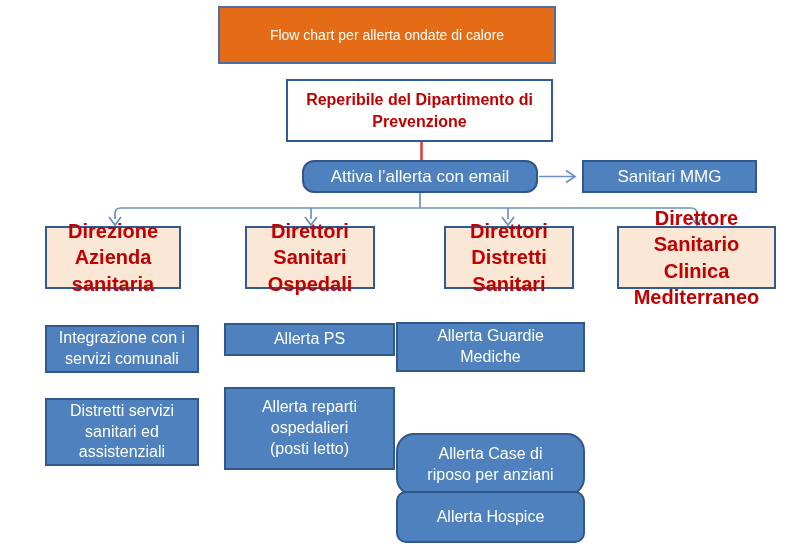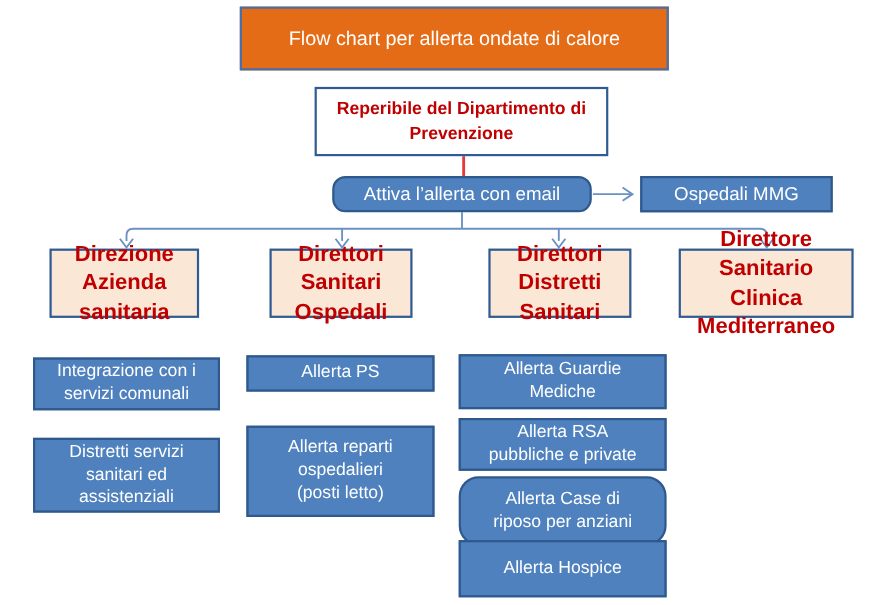--- a/index.html
+++ b/index.html
@@ -13,23 +13,23 @@
   .canvas{
     position:relative;width:800px;height:550px;background:#ffffff;
     font-family:"Liberation Sans",sans-serif;overflow:hidden;
   }
   .connectors{position:absolute;left:0;top:0;width:800px;height:550px;pointer-events:none;}
   .box{
     position:absolute;box-sizing:border-box;display:flex;align-items:center;justify-content:center;
     text-align:center;
   }
   .title-box{
-    left:218px;top:6px;width:390px;height:58px;
+    left:218px;top:6px;width:338px;height:58px;
     background:var(--orange);border:2px solid var(--orangeBorder);
-    color:var(--whiteText);font-size:18px;
+    color:var(--whiteText);font-size:14px;
   }
   .root-box{
     left:286px;top:79px;width:267px;height:63px;
     background:#ffffff;border:2px solid var(--peachBorder);
     color:var(--redText);font-weight:bold;font-size:16px;line-height:1.35;
     padding:12px 12px;
   }
   .action-box{
     left:302px;top:160px;width:236px;height:33px;border-radius:12px;
     background:var(--blueFill);border:2px solid var(--blueBorder);
@@ -46,31 +46,31 @@
     color:var(--redText);font-weight:bold;font-size:20px;line-height:1.32;
   }
   .h1{left:45px;width:136px;padding:0 14px;}
   .h2{left:245px;width:130px;padding:0 22px;}
   .h3{left:444px;width:130px;padding:0 14px;}
   .h4{left:617px;width:159px;padding:4px 10px;}
   .item-box{
     background:var(--blueFill);border:2px solid var(--blueBorder);
     color:var(--whiteText);font-size:16px;line-height:1.3;
   }
-  .c1{left:30px;width:170px;padding:0 8px;}
+  .c1{left:45px;width:154px;padding:0 8px;}
   .c1i1{top:325px;height:48px;}
   .c1i2{top:398px;height:68px;}
   .c2{left:224px;width:171px;padding:0 27px;}
   .c2i1{top:323px;height:33px;}
   .c2i2{top:387px;height:83px;}
-  .c3{left:417px;width:189px;padding:0 24px;}
+  .c3{left:396px;width:189px;padding:0 24px;}
   .c3i1{top:322px;height:50px;}
   .c3i2{top:380px;height:48px;}
   .c3i3{top:433px;height:63px;border-radius:18px;}
-  .c3i4{top:491px;height:52px;}
+  .c3i4{top:491px;height:52px;border-radius:10px;}
 </style>
 </head>
 <body>
 
 <div class="canvas">
 
   <svg class="connectors" viewBox="0 0 800 550" xmlns="http://www.w3.org/2000/svg">
 
     <g>
       <line x1="421.5" y1="139" x2="421.5" y2="160" stroke="var(--redConnector)" stroke-width="2.6"></line>
@@ -92,31 +92,30 @@
       <path d="M 691 217 L 697 225 L 703 217"></path>
     </g>
   </svg>
 
   <div class="box title-box">Flow chart per allerta ondate di calore</div>
 
   <div class="box root-box">Reperibile del Dipartimento di Prevenzione</div>
 
   <div class="box action-box">Attiva l’allerta con email</div>
 
-  <div class="box mmg-box">Ospedali MMG</div>
+  <div class="box mmg-box">Sanitari MMG</div>
 
   <div class="box header-box h1">Direzione Azienda sanitaria</div>
   <div class="box header-box h2">Direttori Sanitari Ospedali</div>
   <div class="box header-box h3">Direttori Distretti Sanitari</div>
   <div class="box header-box h4">Direttore Sanitario Clinica Mediterraneo</div>
 
   <div class="box item-box c1 c1i1">Integrazione con i servizi comunali</div>
   <div class="box item-box c1 c1i2">Distretti servizi sanitari ed assistenziali</div>
 
   <div class="box item-box c2 c2i1">Allerta PS</div>
   <div class="box item-box c2 c2i2">Allerta reparti ospedalieri (posti letto)</div>
 
   <div class="box item-box c3 c3i1">Allerta Guardie Mediche</div>
-  <div class="box item-box c3 c3i2">Allerta RSA pubbliche e private</div>
   <div class="box item-box c3 c3i3">Allerta Case di riposo per anziani</div>
   <div class="box item-box c3 c3i4">Allerta Hospice</div>
 
 </div>
 
 </body></html>

